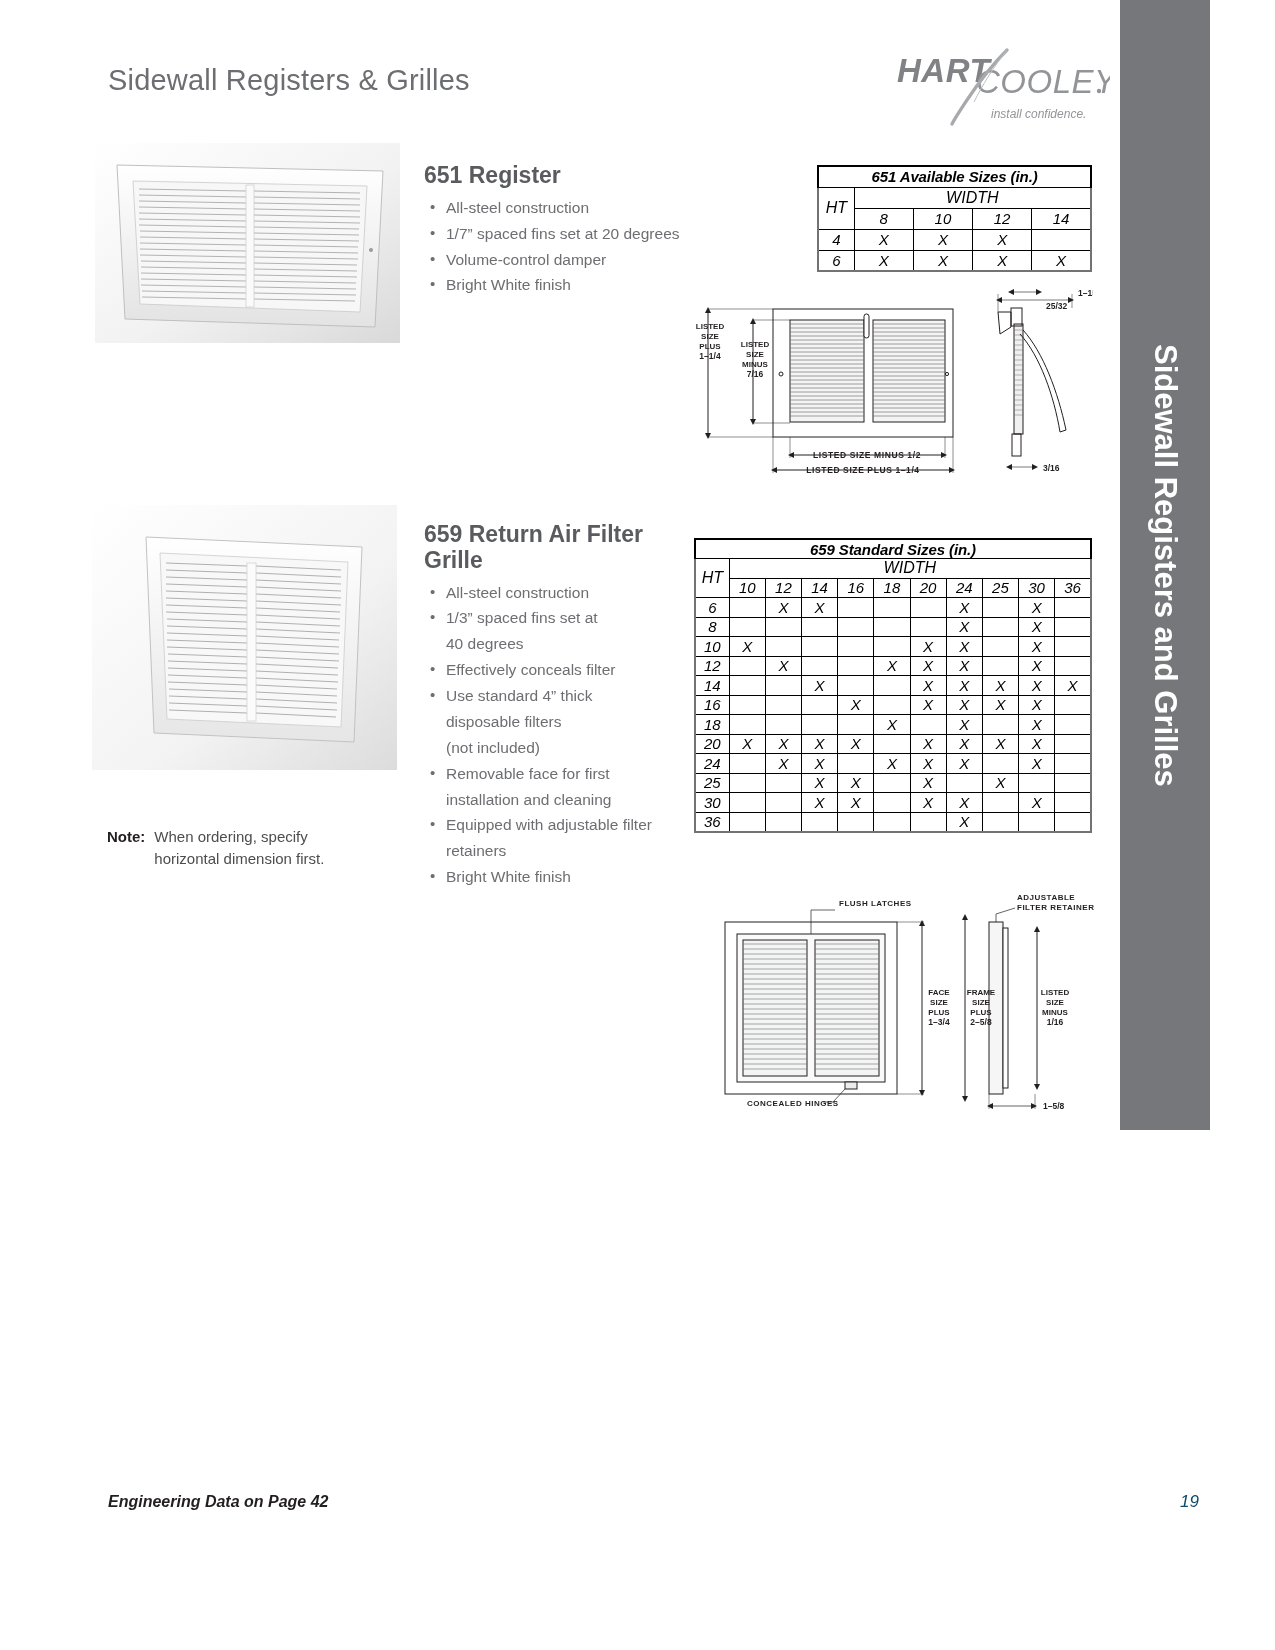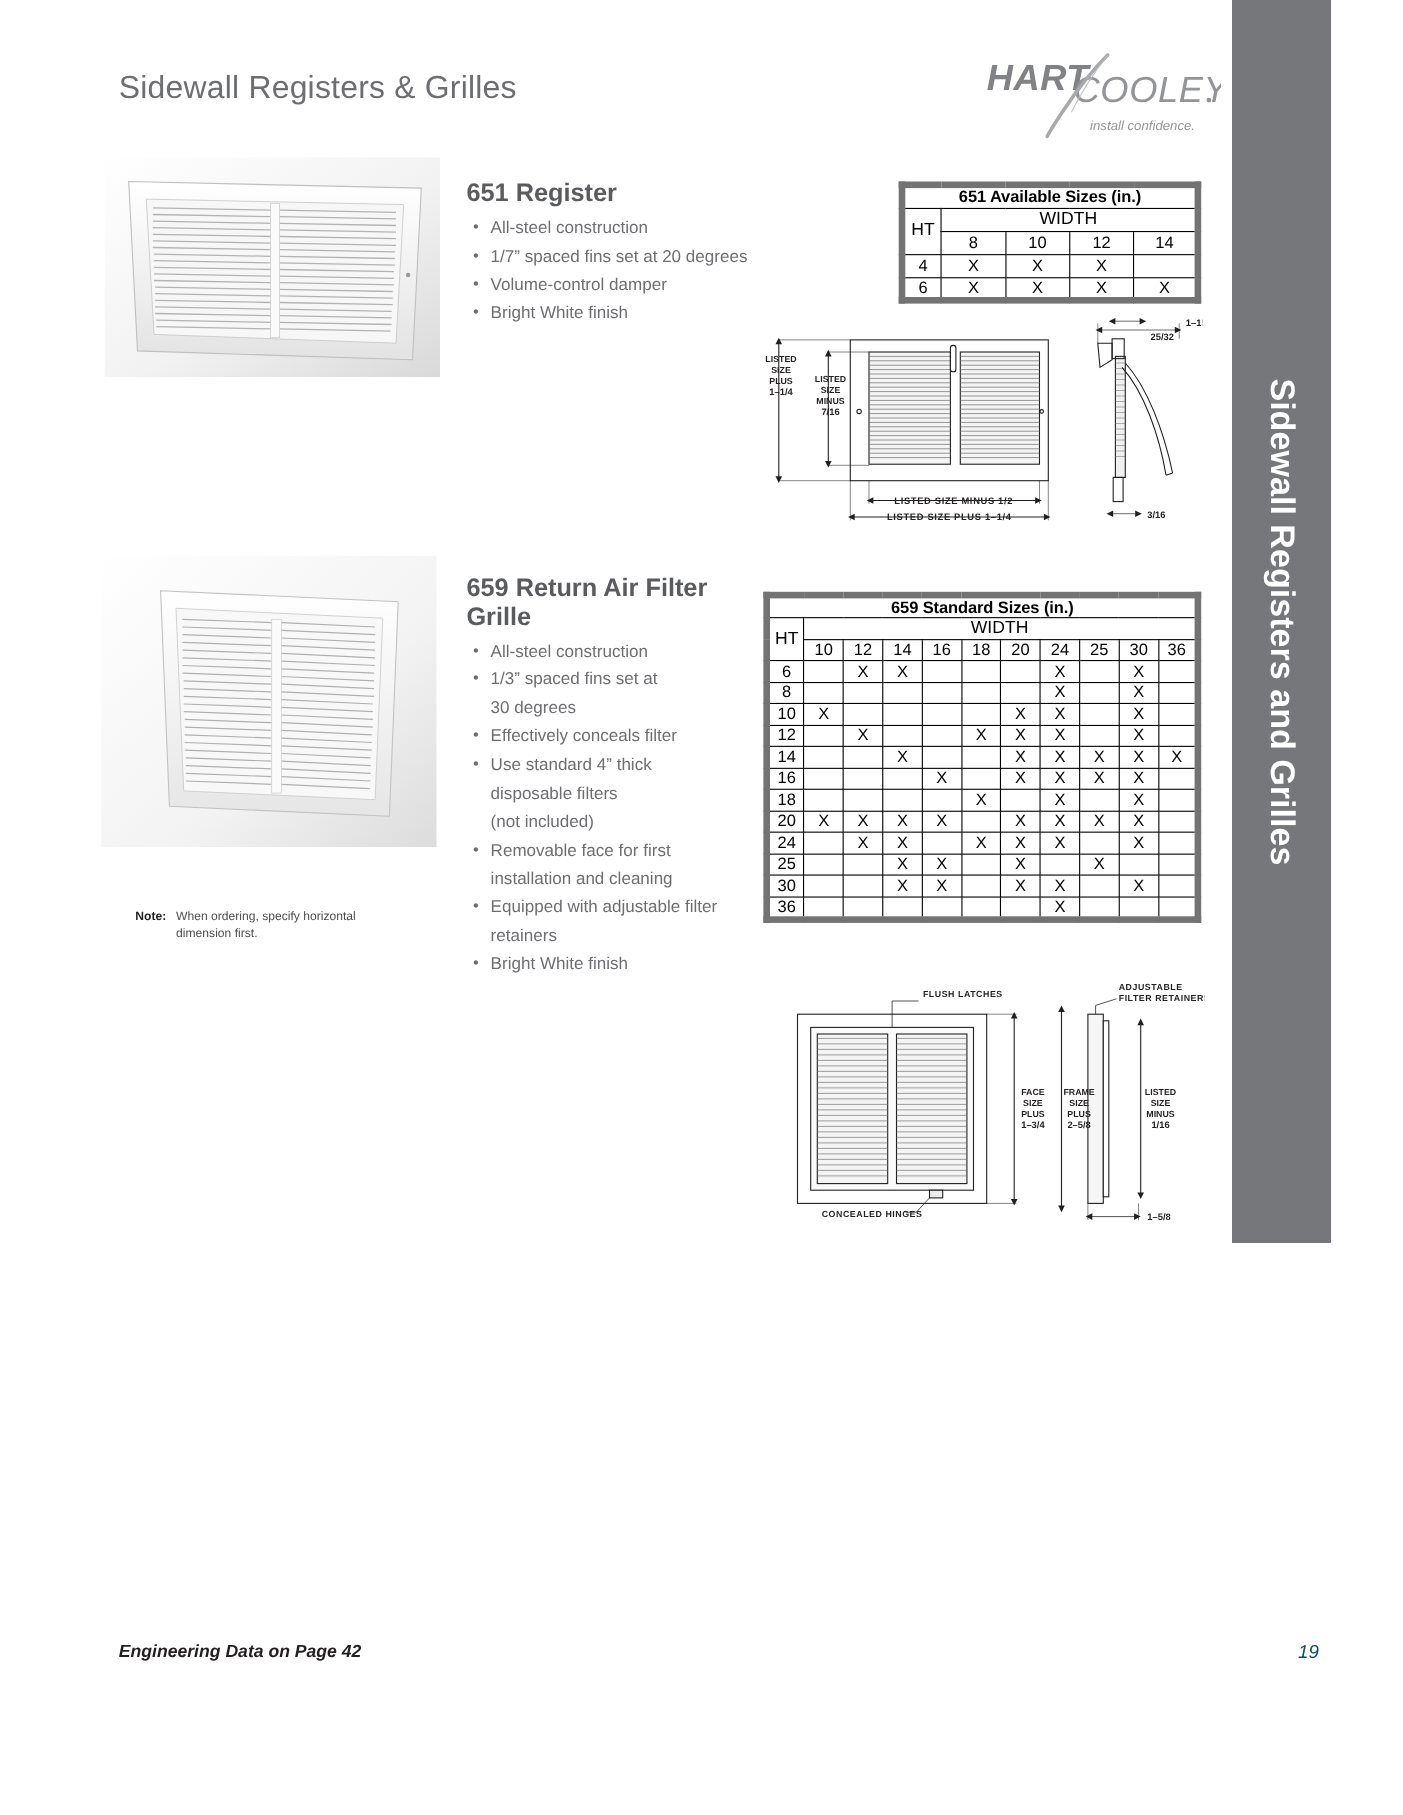--- a/index.html
+++ b/index.html
@@ -64,21 +64,21 @@
     font-size:15px; color:#6d6e71;
   }
   .bullets li.cont:before{ content:""; }
 
   .block651{ position:absolute; left:424px; top:163px; width:300px; }
   .block659{ position:absolute; left:424px; top:522px; width:265px; }
 
   
   .note{
     position:absolute; left:107px; top:826px; width:290px;
-    font-size:11px; line-height:1.45; color:#4d4d4f;margin-left:16px;
+    font-size:15px; line-height:1.45; color:#4d4d4f;
   }
   .note .note-label{ font-weight:bold; color:#231f20; }
   .note .note-body{ display:inline-block; margin-left:9px; width:205px; vertical-align:top;}
 
   
   table.sz{
     border-collapse:collapse;
     font-family:"Liberation Sans", sans-serif;
     color:#000;
     background:#fff;
@@ -103,21 +103,21 @@
   #table651 td{ height:21px; }
   #table651 .ht{ width:36px; }
   #table651 .cw{ width:59px; }
 
   #table659{ position:absolute; left:694px; top:538px; width:398px; }
   #table659 td{ height:19.5px; }
   #table659 .ht{ width:34px; }
   #table659 .cw{ width:36px; }
 
   
-  table.sz{ border:6px solid #737373; }
+  table.sz{ border:2px solid #737373;font-style:italic; }
 
   
   .dwg651{ position:absolute; left:668px; top:282px; width:425px; height:205px; }
   .dwg659{ position:absolute; left:715px; top:890px; width:380px; height:225px; }
 
   
   .footer-left{
     position:absolute; left:108px; top:1493px;
     font-size:16px; font-style:italic; font-weight:bold; color:#231f20;
   }
@@ -489,21 +489,21 @@
       <rect x="107" y="26" width="9" height="158" fill="#fbfbfb" stroke="#cfcfcf" stroke-width="0.7"></rect>
     </g>
   </svg>
 </div>
 
 <div class="block659">
   <h2 class="prod-heading">659 Return Air Filter Grille</h2>
   <ul class="bullets">
     <li>All-steel construction</li>
     <li>1/3” spaced fins set at</li>
-    <li class="cont">30 degrees</li>
+    <li class="cont">40 degrees</li>
     <li>Effectively conceals filter</li>
     <li>Use standard 4” thick</li>
     <li class="cont">disposable filters</li>
     <li class="cont">(not included)</li>
     <li>Removable face for first</li>
     <li class="cont">installation and cleaning</li>
     <li>Equipped with adjustable filter</li>
     <li class="cont">retainers</li>
     <li>Bright White finish</li>
   </ul>

